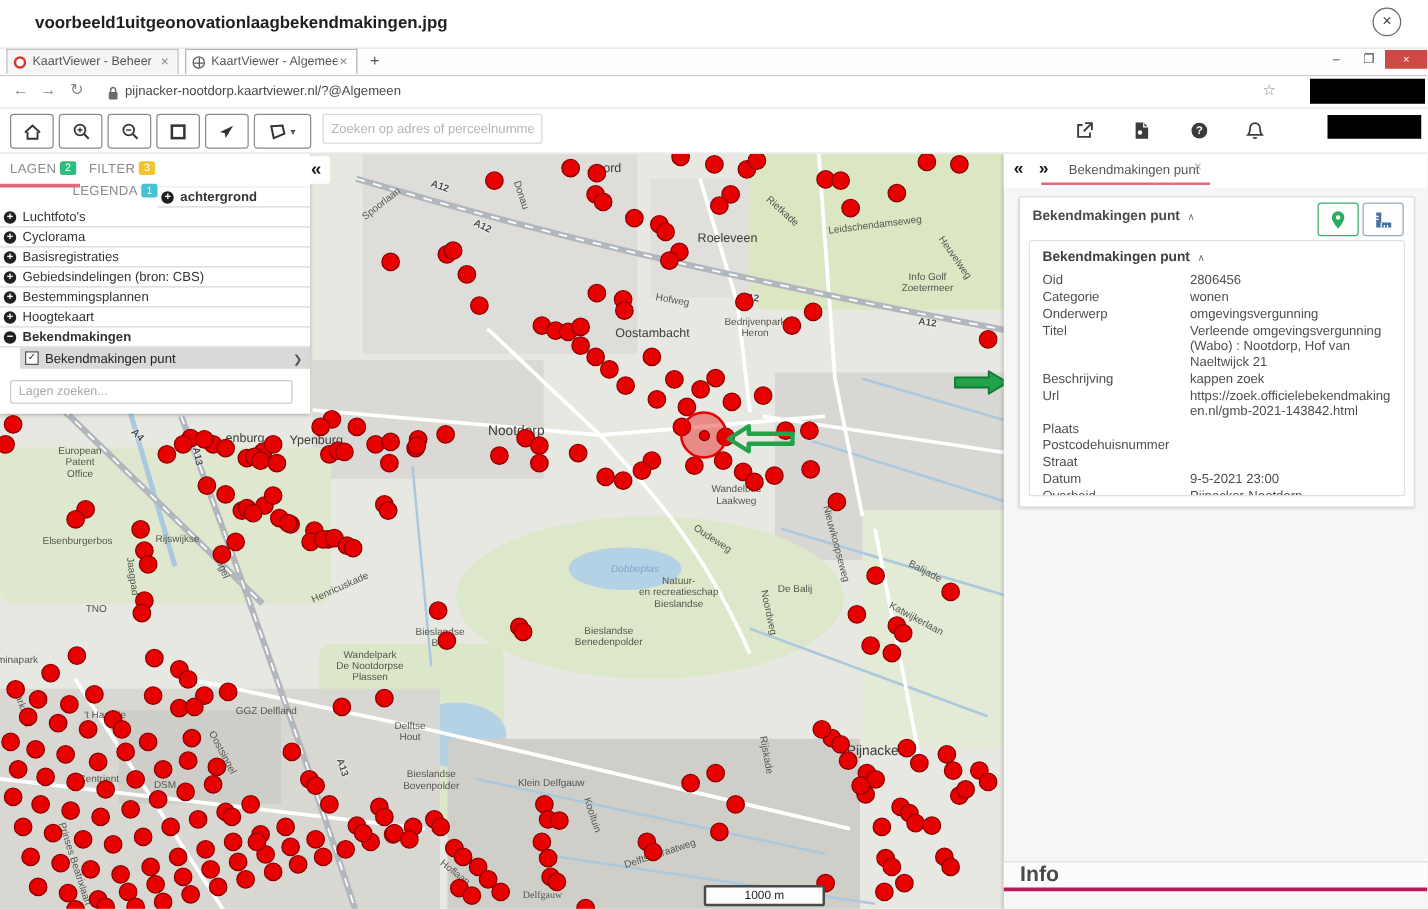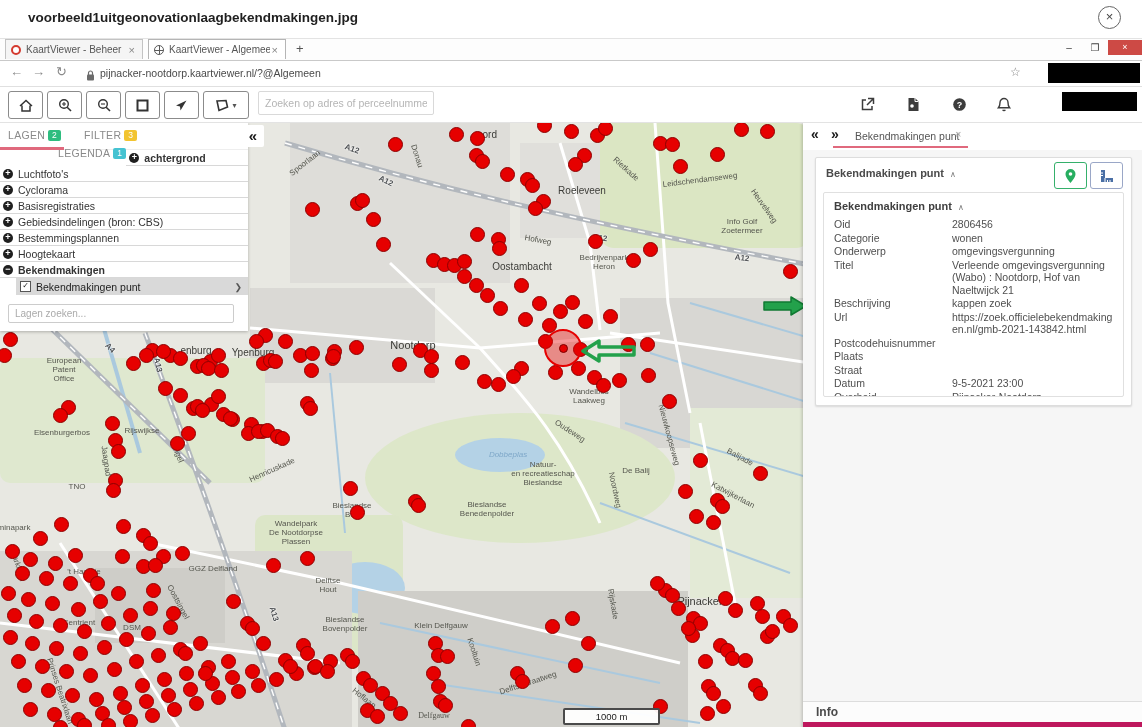--- a/index.html
+++ b/index.html
@@ -55,21 +55,21 @@
   #selmark .inner{position:absolute;left:50%;top:50%;width:9px;height:9px;margin:-4.5px 0 0 -4.5px;border-radius:50%;
     background:#e60000;border:1.5px solid #7c0000;box-sizing:border-box;}
   #scalebar{position:absolute;left:563px;top:585px;width:97px;height:17px;background:rgba(255,255,255,.95);
     border:2px solid #4a4a4a;border-radius:2px;font-size:9.5px;color:#222;text-align:center;line-height:14px;box-sizing:border-box;}
   
   #lpanel{position:absolute;left:0;top:0;width:248px;background:#fff;box-shadow:0 1px 3px rgba(0,0,0,.25);padding-bottom:8px;}
   #ltabs{position:relative;height:26px;border-bottom:1px solid #eee;}
   .ltab{float:left;margin:6px 0 0 8px;font-size:10.5px;color:#8a8a8a;letter-spacing:.3px;}
   .ltab .badge{display:inline-block;min-width:11px;padding:0 1px;height:11px;border-radius:2px;color:#fff;font-size:8.5px;
     text-align:center;line-height:11px;margin-left:3px;vertical-align:1px;}
-  .ltab.t2{margin-left:23px;} .ltab.t3{margin-left:58px;}
+  .ltab.t2{margin-left:10px;} .ltab.t3{margin-left:58px;}
   #ltab-underline{position:absolute;left:0;top:24px;width:64px;height:2.5px;background:#e0697d;}
   #lpanel-collapse{position:absolute;right:-16px;top:2px;width:22px;height:22px;background:#fff;color:#1a1a1a;
     font-weight:bold;font-size:15px;text-align:center;line-height:21px;border-radius:2px;}
   .layer-row{height:15px;border-bottom:1px solid #d8d8d8;font-size:10.5px;color:#333;display:flex;align-items:center;padding-left:3px;}
   .layer-row.bold{font-weight:bold;}
   .exp{width:10px;height:10px;border-radius:50%;background:#1f1f1f;color:#fff;font-size:9px;line-height:9px;
     text-align:center;margin-right:5px;flex:none;font-weight:bold;}
   #sublayer{height:17px;background:#d9d9d9;margin-left:16px;display:flex;align-items:center;font-size:10.5px;color:#222;
     padding:0 6px 0 4px;}
   #sublayer .cb{width:9px;height:9px;border:1px solid #555;background:#fff;font-size:8px;line-height:8px;text-align:center;
@@ -92,22 +92,22 @@
   .chev{color:#777;font-size:8px;font-weight:normal;margin-left:6px;}
   .hbtn{position:absolute;top:4px;width:31px;height:25px;border-radius:3px;background:#fff;display:flex;align-items:center;justify-content:center;}
   #btn-pin{right:44px;border:1px solid #35b06b;}
   #btn-ruler{right:8px;border:1px solid #9aa7c7;}
   #icard{position:absolute;left:7px;right:7px;top:34px;bottom:8px;border:1px solid #e0e0e0;border-radius:2px;background:#fff;
     padding:7px 10px;box-sizing:border-box;overflow:hidden;}
   #icard-title{font-size:11px;font-weight:bold;color:#3f3f3f;margin-bottom:6px;}
   .frow{display:flex;font-size:10.5px;color:#4f4f4f;line-height:12.5px;margin-bottom:1px;}
   .flabel{width:118px;flex:none;}
   .fvalue{flex:1;overflow-wrap:anywhere;}
-  #rinfo{position:absolute;left:0;right:0;top:578px;height:20px;background:#fcfcfc;border-top:1px solid #ddd;border-bottom:5px solid #be185d;
-    font-size:12px;font-weight:bold;color:#4a4a4a;line-height:20px;padding-left:13px;}
+  #rinfo{position:absolute;left:0;right:0;top:566px;height:20px;background:#fcfcfc;border-top:1px solid #ddd;border-bottom:3px solid #be185d;
+    font-size:17px;font-weight:bold;color:#4a4a4a;line-height:20px;padding-left:13px;}
   
   .annot{position:absolute;pointer-events:none;}
 </style>
 </head>
 <body>
 
 <div id="viewer-bar">
   <span id="viewer-title">voorbeeld1uitgeonovationlaagbekendmakingen.jpg</span>
   <div id="viewer-close">×</div>
 </div>
@@ -733,25 +733,25 @@
             </div>
             <div class="frow">
               <div class="flabel">Beschrijving</div>
               <div class="fvalue">kappen zoek</div>
             </div>
             <div class="frow">
               <div class="flabel">Url</div>
               <div class="fvalue">https://zoek.officielebekendmakingen.nl/gmb-2021-143842.html</div>
             </div>
             <div class="frow">
+              <div class="flabel">Plaats</div>
+              <div class="fvalue"></div>
+            </div>
+            <div class="frow">
               <div class="flabel">Postcodehuisnummer</div>
-              <div class="fvalue"></div>
-            </div>
-            <div class="frow">
-              <div class="flabel">Plaats</div>
               <div class="fvalue"></div>
             </div>
             <div class="frow">
               <div class="flabel">Straat</div>
               <div class="fvalue"></div>
             </div>
             <div class="frow">
               <div class="flabel">Datum</div>
               <div class="fvalue">9-5-2021 23:00</div>
             </div>

